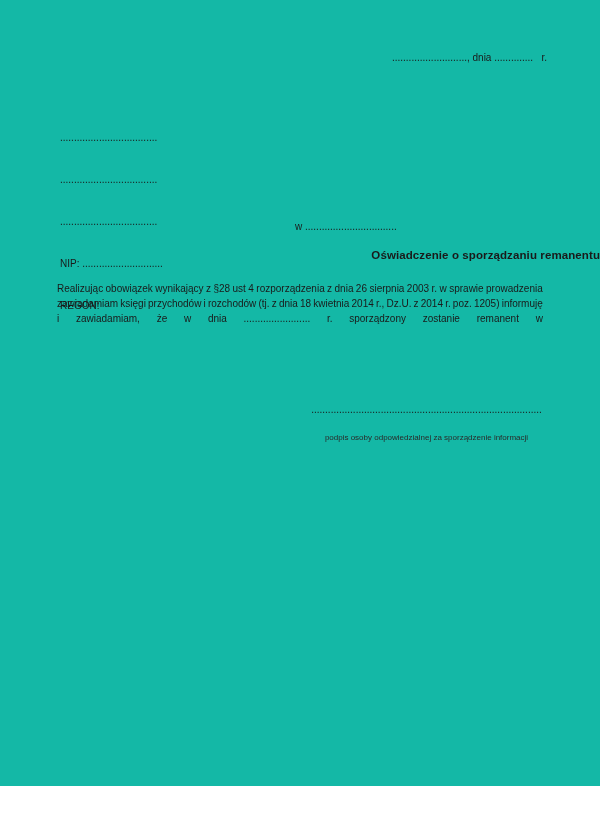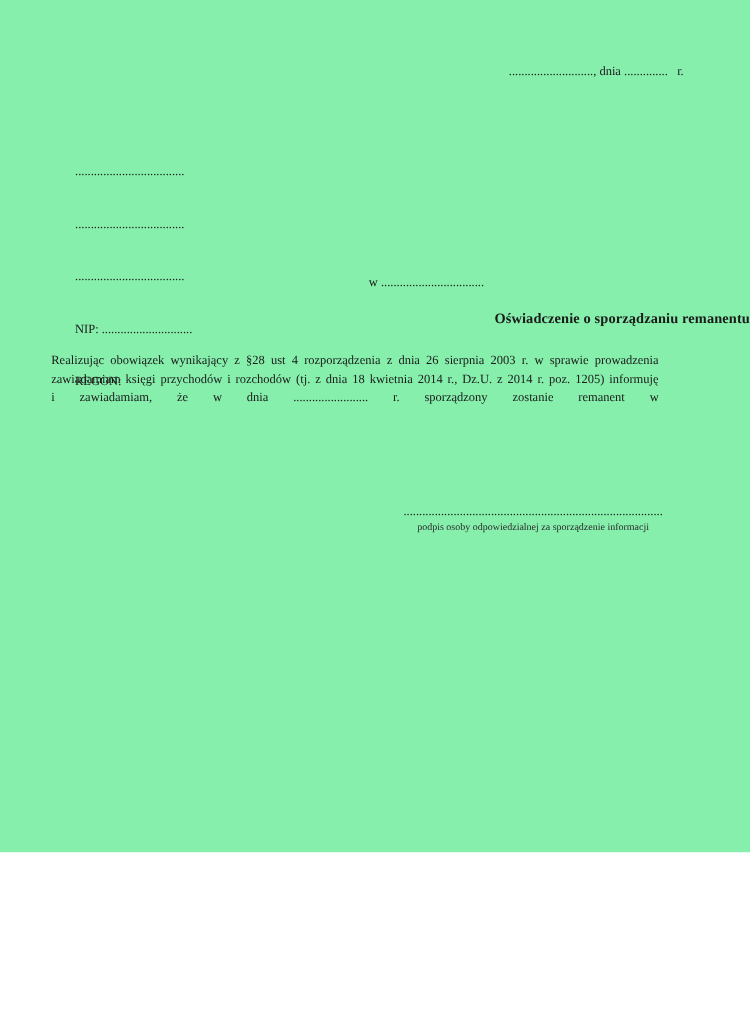--- a/index.html
+++ b/index.html
@@ -1,22 +1,22 @@
 <!DOCTYPE html>
 <html><head>
   <meta charset="utf-8">
   <style>
     * { margin: 0; padding: 0; box-sizing: border-box; }
     html, body { background: #ffffff; }
     .page {
       position: relative;
       width: 600px;
-      height: 682px;
-      background: #86efac;
-      font-family: Liberation Serif, serif;
+      height: 786px;
+      background: #14b8a6;
+      font-family: Liberation Sans, sans-serif;
       color: #1a1a1a;
       overflow: hidden;
     }
     .date-line {
       position: absolute;
       top: 51px;
       right: 53px;
       font-size: 10px;
       line-height: 13px;
       white-space: pre;
@@ -44,21 +44,21 @@
       left: 0;
       width: 100%;
       text-align: right;
       font-size: 11.5px;
       font-weight: bold;
       letter-spacing: 0.1px;
     }
     .body-paragraph {
       position: absolute;
       top: 281px;
-      left: 41px;
+      left: 57px;
       width: 486px;
       font-size: 10px;
       line-height: 15px;
     }
     .jline {
       display: flex;
       justify-content: space-between;
       white-space: nowrap;
       overflow: hidden;
     }
@@ -74,21 +74,21 @@
       text-align: center;
     }
     .signature-dots {
       font-size: 10px;
       line-height: 11px;
       white-space: nowrap;
       overflow: hidden;
       letter-spacing: 0;
     }
     .signature-caption {
-      margin-top: 2px;
+      margin-top: 18px;
       font-size: 8px;
       line-height: 10px;
       color: #2a2a2a;
       white-space: nowrap;
       overflow: hidden;
     }
   </style>
 </head>
 <body>
 

